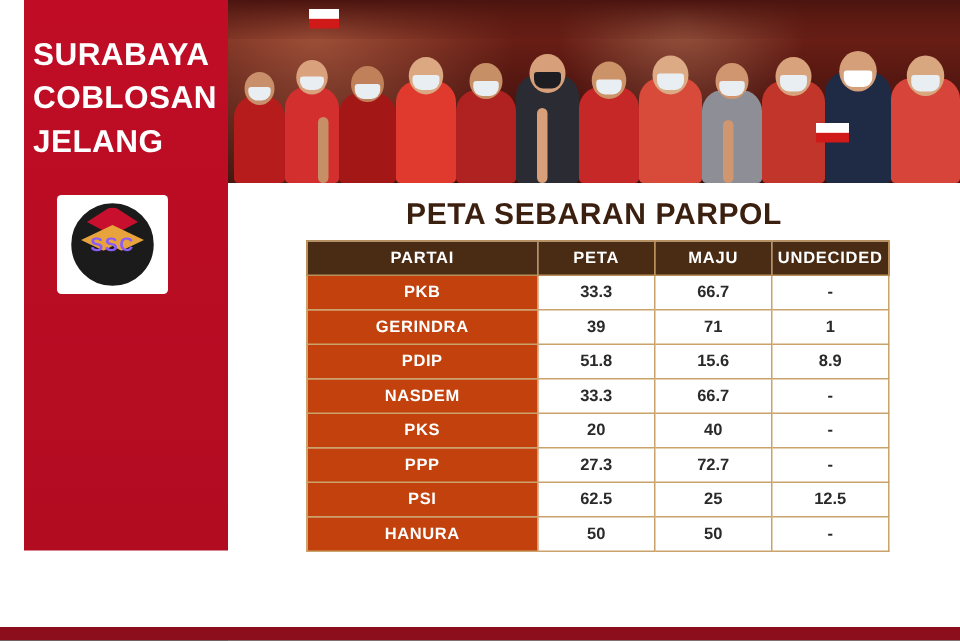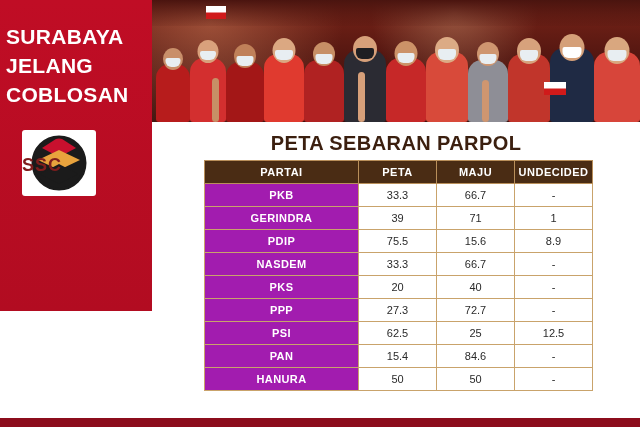--- a/index.html
+++ b/index.html
@@ -14,24 +14,24 @@
     position: relative;
     width: 640px;
     height: 427px;
     overflow: hidden;
     background: #ffffff;
   }
 
   
   #left-panel {
     position: absolute;
-    left: 0;
+    left: 16px;
     top: 0;
     width: 152px;
-    height: 311px;
+    height: 367px;
     background: #c8102e;
     background: linear-gradient(180deg, #c00d25 0%, #b20c21 100%);
     padding-left: 18px;
   }
   #brand-title {
     position: absolute;
     left: 6px;
     top: 22px;
     width: 146px;
     color: #ffffff;
@@ -56,24 +56,24 @@
   }
   #logo-box .logo-inner {
     position: absolute;
     left: 0; top: 0; right: 0; bottom: 0;
   }
   #logo-box .logo-text {
     position: absolute;
     left: 0;
     top: 25px;
     width: 74px;
-    text-align: left;
-    font-size: 18px;
-    font-weight: bold;
-    color: #7f1d1d;
+    text-align: center;
+    font-size: 13px;
+    font-weight: bold;
+    color: #8b5cf6;
     letter-spacing: 1px;
   }
 
   
   #photo-band {
     position: absolute;
     left: 152px;
     top: 0;
     width: 488px;
     height: 122px;
@@ -165,23 +165,24 @@
     border: 1px solid #b98f5a;
     text-align: center;
   }
   tbody td {
     height: 20px;
     font-size: 11px;
     border: 1px solid #c9a36b;
     text-align: center;
     color: #2a2a2a;
     background: #ffffff;
+    font-weight: bold;
   }
   tbody td.party {
-    background: #a21caf;
+    background: #c2410c;
     color: #ffffff;
     font-weight: bold;
     letter-spacing: 0.4px;
   }
   col.c-party { width: 154px; }
   col.c-erji  { width: 78px; }
   col.c-maju  { width: 78px; }
   col.c-und   { width: 78px; }
 
   
@@ -195,22 +196,22 @@
   }
 </style>
 </head>
 <body>
 
 <div id="page">
 
   <div id="left-panel">
     <div id="brand-title">
       <div>SURABAYA</div>
+      <div>COBLOSAN</div>
       <div>JELANG</div>
-      <div>COBLOSAN</div>
     </div>
 
     <div id="logo-box">
       <div class="logo-inner">
         <svg width="74" height="66" viewBox="0 0 74 66" xmlns="http://www.w3.org/2000/svg">
           <circle cx="37" cy="33" r="26" fill="#1b1b1b"></circle>
           <path d="M20 18 L37 7 L54 18 L37 27 Z" fill="#c8102e"></path>
           <path d="M16 30 L37 20 L58 30 L37 40 Z" fill="#e8a33d"></path>
           <path d="M18 44 L37 34 L56 44 L37 54 Z" fill="#1b1b1b"></path>
           <circle cx="37" cy="33" r="26" fill="none" stroke="#1b1b1b" stroke-width="3"></circle>
@@ -320,21 +321,21 @@
             <td>-</td>
           </tr>
           <tr>
             <td class="party">GERINDRA</td>
             <td>39</td>
             <td>71</td>
             <td>1</td>
           </tr>
           <tr>
             <td class="party">PDIP</td>
-            <td>75.5</td>
+            <td>51.8</td>
             <td>15.6</td>
             <td>8.9</td>
           </tr>
           <tr>
             <td class="party">NASDEM</td>
             <td>33.3</td>
             <td>66.7</td>
             <td>-</td>
           </tr>
           <tr>
@@ -349,26 +350,20 @@
             <td>72.7</td>
             <td>-</td>
           </tr>
           <tr>
             <td class="party">PSI</td>
             <td>62.5</td>
             <td>25</td>
             <td>12.5</td>
           </tr>
           <tr>
-            <td class="party">PAN</td>
-            <td>15.4</td>
-            <td>84.6</td>
-            <td>-</td>
-          </tr>
-          <tr>
             <td class="party">HANURA</td>
             <td>50</td>
             <td>50</td>
             <td>-</td>
           </tr>
 
         </tbody>
       </table>
     </div>
   </div>

